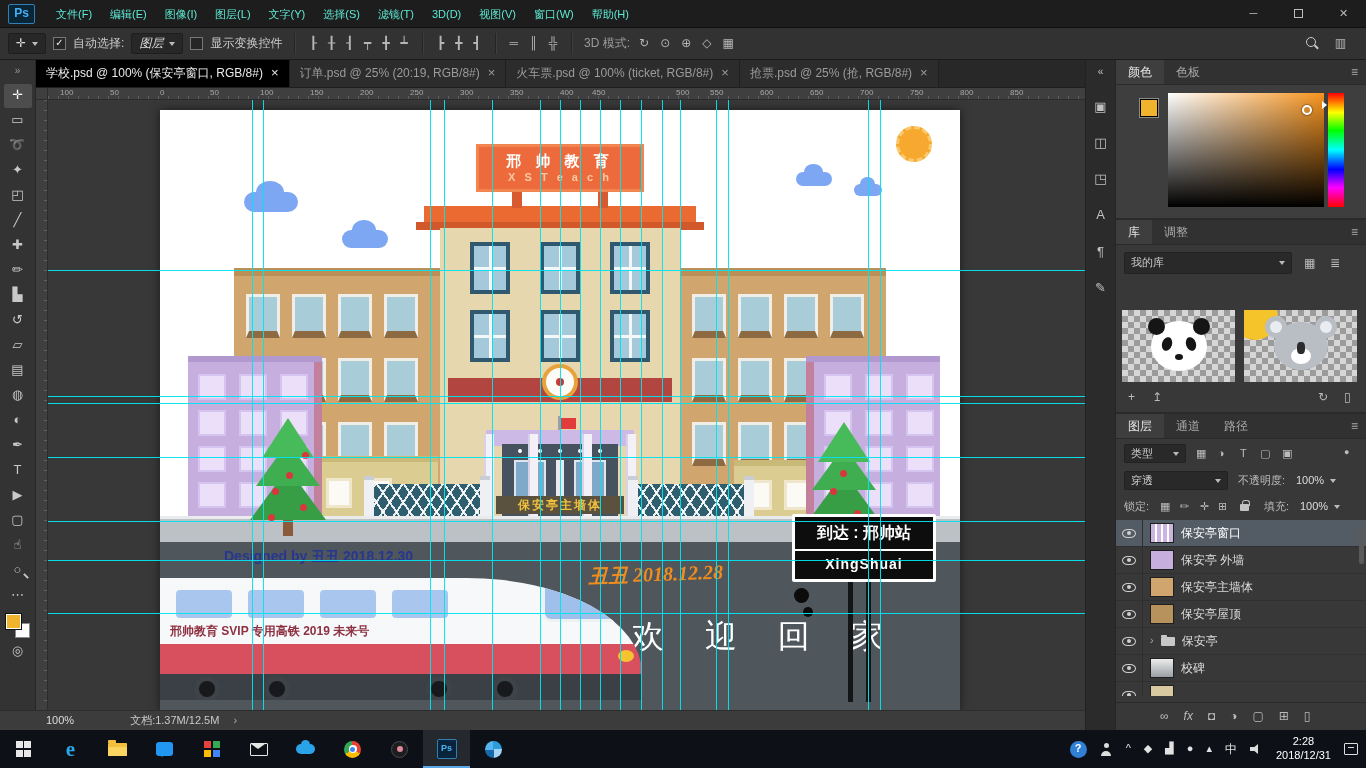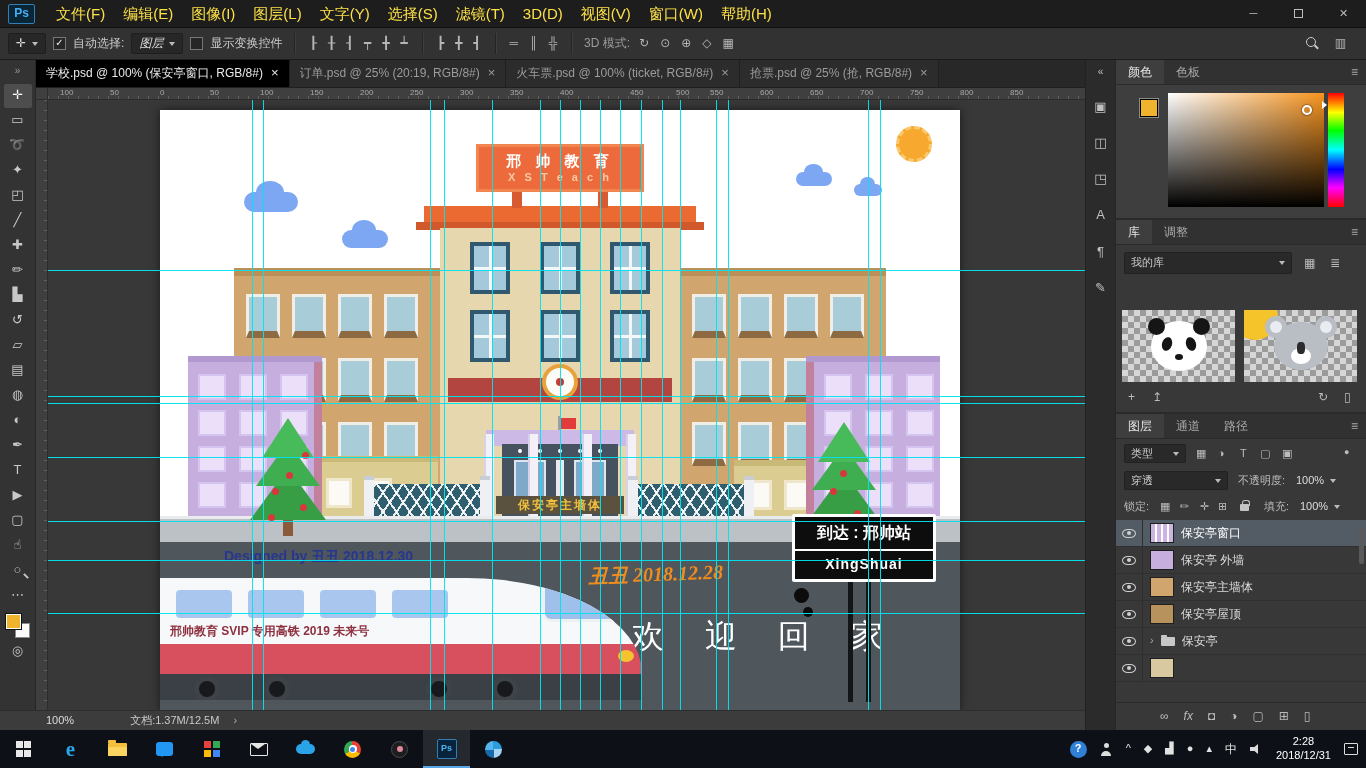--- a/index.html
+++ b/index.html
@@ -5,21 +5,21 @@
 *{margin:0;padding:0;box-sizing:border-box}
 html,body{width:1366px;height:768px;overflow:hidden;background:#1e1e1e;
 font-family:"Liberation Sans","DejaVu Sans",sans-serif}
 .app{position:relative;width:1100px;height:768px;background:#323232;color:#ccc;font-size:12px;cursor:default}
 i,span,div{line-height:1.25}
 
 
 .menubar{position:absolute;left:0;top:0;width:1366px;height:28px;background:#1d1d1d;display:flex;align-items:center;border-bottom:1px solid #0e0e0e}
 .pslogo{width:27px;height:20px;margin:0 12px 0 8px;background:#082636;border:1px solid #2f7fb8;border-radius:2px;color:#45aef5;font-weight:bold;font-size:12px;display:flex;align-items:center;justify-content:center}
 .menus{display:flex;height:100%;align-items:center}
-.mi{padding:0 9px;line-height:28px;color:#fde047;font-size:15px;white-space:nowrap}
+.mi{padding:0 9px;line-height:28px;color:#5eead4;font-size:11px;white-space:nowrap}
 .winctl{margin-left:auto;display:flex;height:100%}
 .wb{width:45px;display:flex;align-items:center;justify-content:center;color:#bbb;font-size:11px;background:#1d1d1d;position:relative}
 .rest{position:relative;width:9px;height:9px;border:1px solid #bbb;background:#1d1d1d}
 .rest::before{content:"";position:absolute;right:-4px;top:-4px;width:9px;height:9px;border:1px solid #bbb;z-index:-1}
 
 
 .optionsbar{position:absolute;left:0;top:28px;width:1366px;height:32px;background:#323232;border-bottom:1px solid #1c1c1c;display:flex;align-items:center;padding:0 8px;gap:7px}
 .opt-sel{display:inline-flex;align-items:center;gap:6px;background:#272727;border:1px solid #1e1e1e;border-radius:2px;padding:2px 7px;color:#ddd;font-size:12px}
 .caret{width:0;height:0;border-left:3.5px solid transparent;border-right:3.5px solid transparent;border-top:4px solid #bbb;display:inline-block}
 .cb{width:13px;height:13px;border:1px solid #777;background:#262626;display:inline-flex;align-items:center;justify-content:center;font-size:10px;color:#eee}
@@ -285,21 +285,21 @@
       <span class="rl" style="left:62px">50</span>
       <span class="rl" style="left:112px">0</span>
       <span class="rl" style="left:162px">50</span>
       <span class="rl" style="left:212px">100</span>
       <span class="rl" style="left:262px">150</span>
       <span class="rl" style="left:312px">200</span>
       <span class="rl" style="left:362px">250</span>
       <span class="rl" style="left:412px">300</span>
       <span class="rl" style="left:462px">350</span>
       <span class="rl" style="left:512px">400</span>
-      <span class="rl" style="left:582px">450</span>
+      <span class="rl" style="left:544px">450</span>
       <span class="rl" style="left:628px">500</span>
       <span class="rl" style="left:662px">550</span>
       <span class="rl" style="left:712px">600</span>
       <span class="rl" style="left:762px">650</span>
       <span class="rl" style="left:812px">700</span>
       <span class="rl" style="left:862px">750</span>
       <span class="rl" style="left:912px">800</span>
       <span class="rl" style="left:962px">850</span>
     </div>
     <div class="rulerleft"></div>
@@ -688,20 +688,27 @@
               <i class="eye"></i>
             </span>
           <span style="color:#aaa;font-size:11px">›</span>
           <i class="folder"></i>
           <span class="lname">保安亭</span>
         </div>
         <div class="lrow">
           <span class="eyebox">
               <i class="eye"></i>
             </span>
+          <span class="lthumb checker t6"></span>
+          <span class="lname">校碑</span>
+        </div>
+        <div class="lrow">
+          <span class="eyebox">
+              <i class="eye"></i>
+            </span>
           <span class="lthumb checker t7"></span>
           <span class="lname"></span>
         </div>
       </div>
       <i class="sbthumb"></i>
 
       <div class="lbottom">
         <span>∞</span>
         <span style="font-style:italic">fx</span>
         <span>◘</span>

